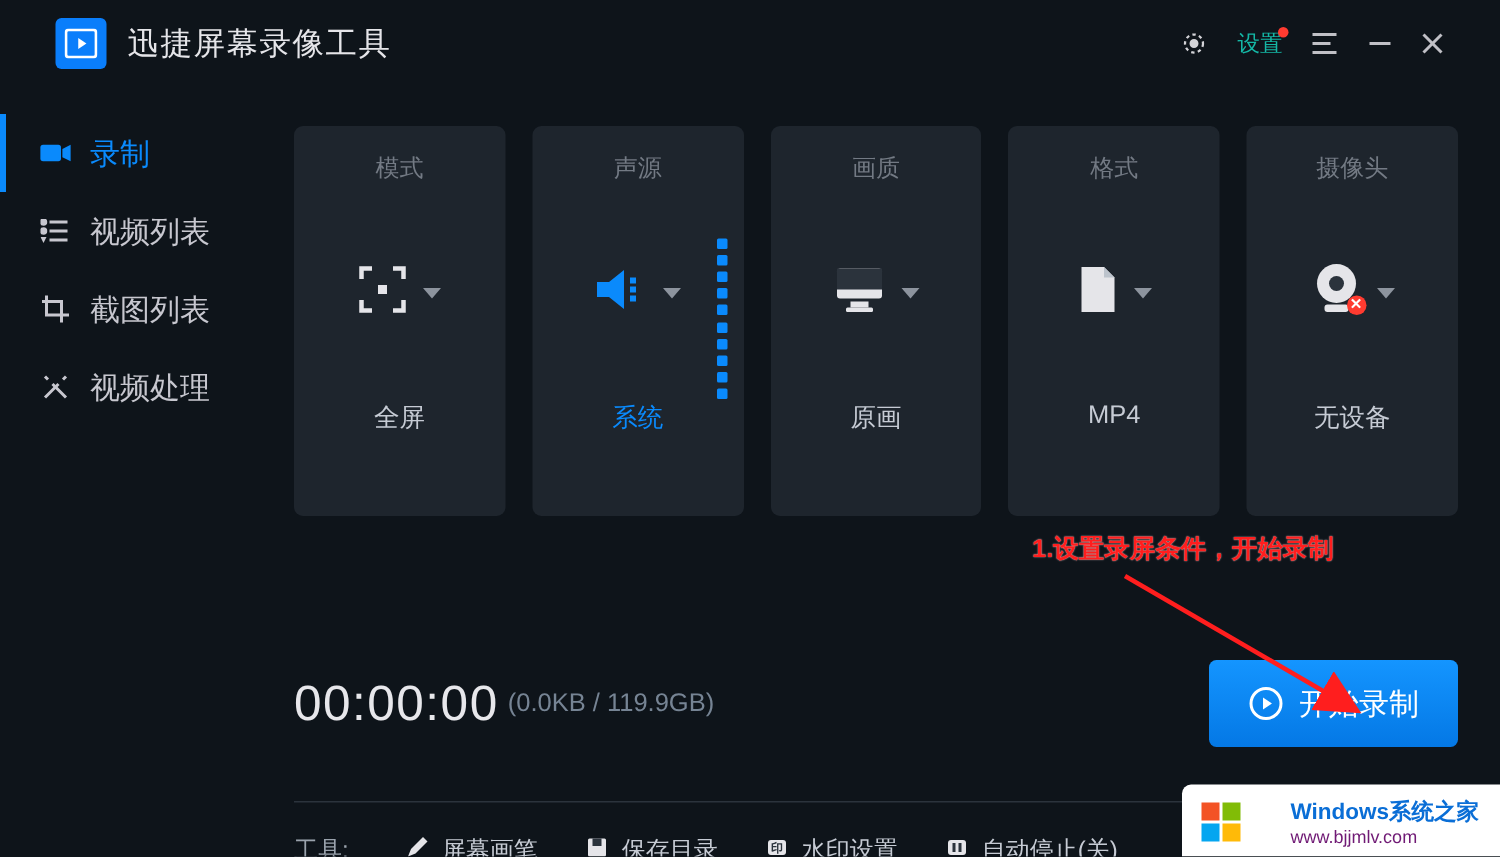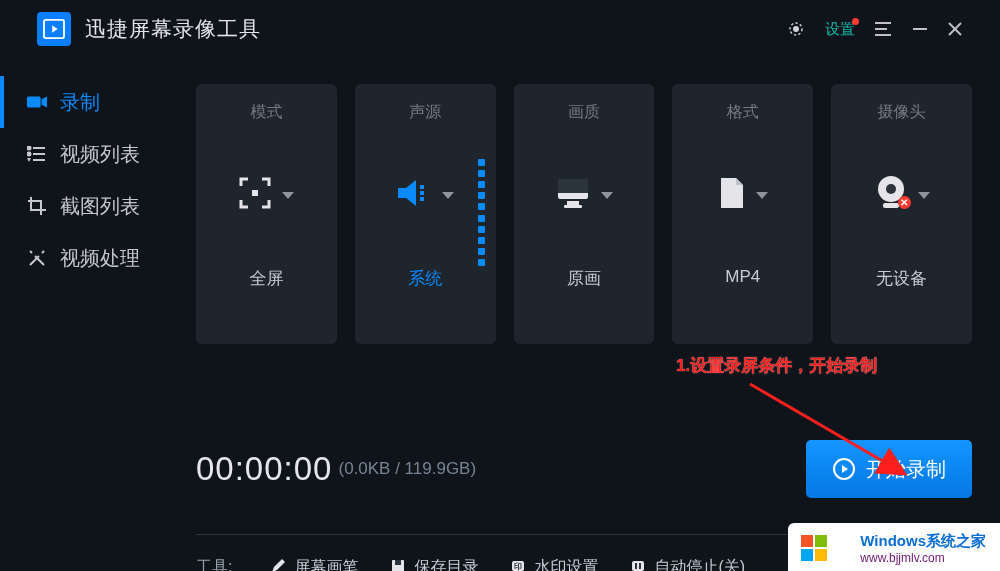--- a/index.html
+++ b/index.html
@@ -25,21 +25,21 @@
     .cards { display: flex; gap: 18px; }
     .card { flex: 1; background: #1e252d; border-radius: 6px; height: 260px; padding-top: 18px; display: flex; flex-direction: column; align-items: center; cursor: pointer; position: relative; }
     .card-title { color: #737a84; font-size: 16px; margin-bottom: 48px; }
     .card-icon-row { display: flex; align-items:center; gap: 8px; height: 48px; }
     .caret { width: 0; height: 0; border-left: 6px solid transparent; border-right: 6px solid transparent; border-top: 7px solid #8d949e; margin-left: 2px; }
     .card-value { margin-top: 48px; font-size: 17px; color: #c6cbd4; }
     .card-value.accent { color: #0a8afc; }
     .dotted-bar { position: absolute; right: 10px; top: 75px; bottom: 78px; width: 8px; display:flex; flex-direction:column; justify-content:space-between; }
     .dotted-bar span { width: 7px; height: 7px; background: #0a8afc; border-radius: 1px; }
 
-    .annotation { position: absolute; left: 506px; top: 296px; color: #ff1e1e; font-size: 17px; font-weight: 700; text-shadow: 0 0 1px #ffdede; }
+    .annotation { position: absolute; left: 518px; top: 296px; color: #ff1e1e; font-size: 17px; font-weight: 700; text-shadow: 0 0 1px #ffdede; }
     .arrow-svg { position: absolute; left: 560px; top: 308px; pointer-events: none; }
 
     .status-row { display: flex; align-items: center; margin-top: 96px; gap: 6px; }
     .timer { font-size: 33px; color: #e7e7eb; letter-spacing: 1px; }
     .size-info { font-size: 17px; color: #768494; }
     .start-btn { margin-left: auto; background: linear-gradient(180deg, #1495ff, #0478e5); height: 58px; padding: 0 26px; border-radius: 5px; display: flex; align-items: center; gap: 10px; font-size: 20px; color: #fff; cursor: pointer; }
 
     .divider { margin-top: 36px; height: 1px; background: #2b333c; }
     .tools-row { display: flex; align-items: center; gap: 32px; margin-top: 22px; font-size: 16px; color: #c6cbd4; }
     .tools-label { color: #9aa3ad; margin-right: 6px; }

